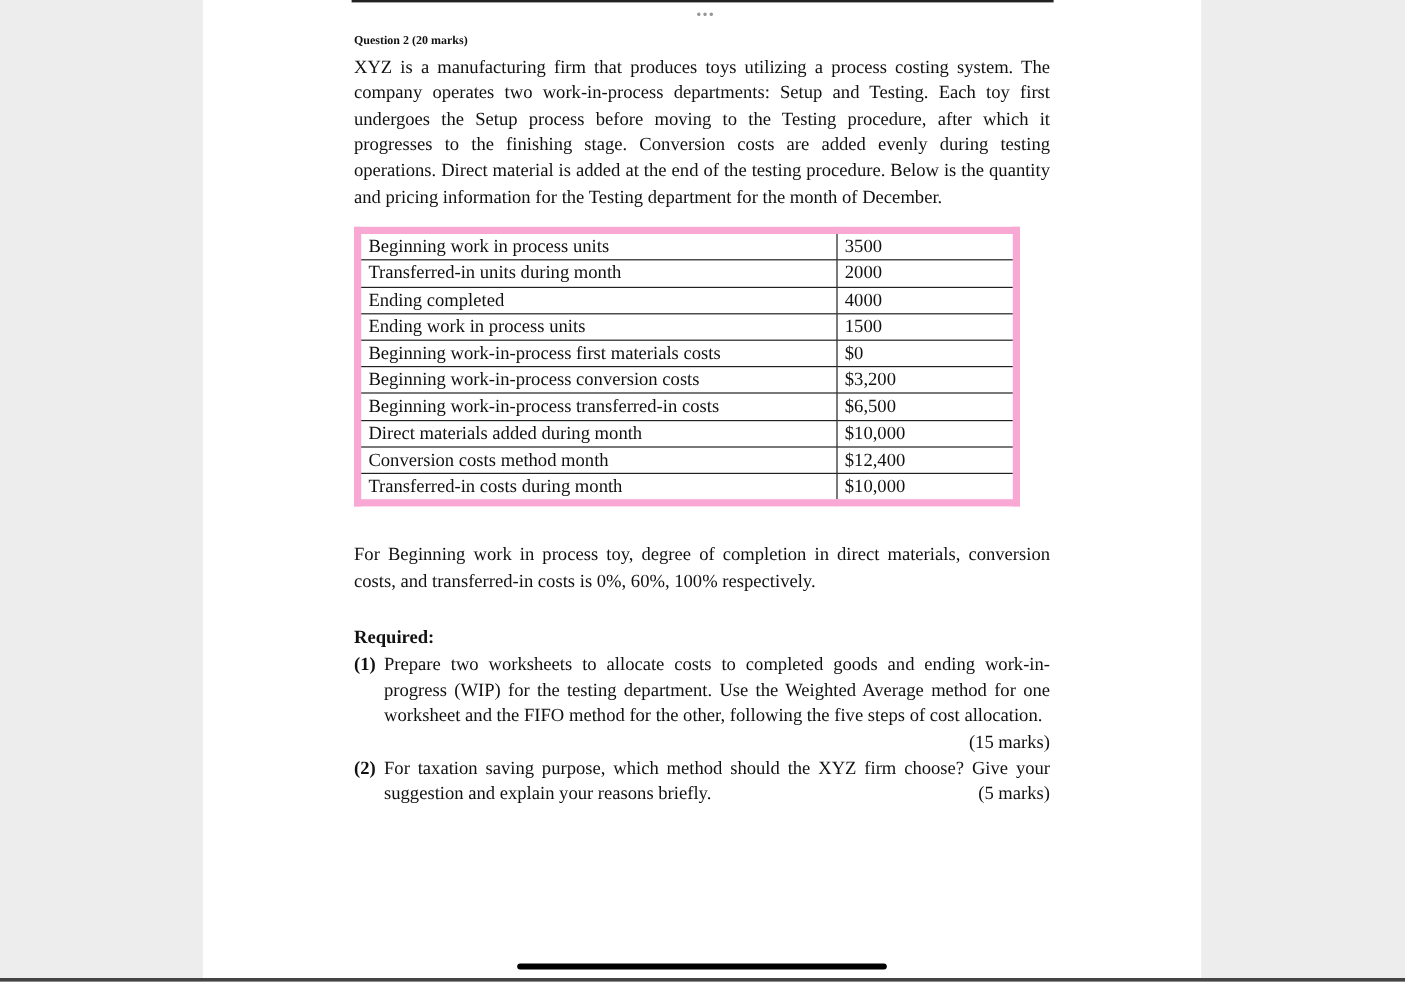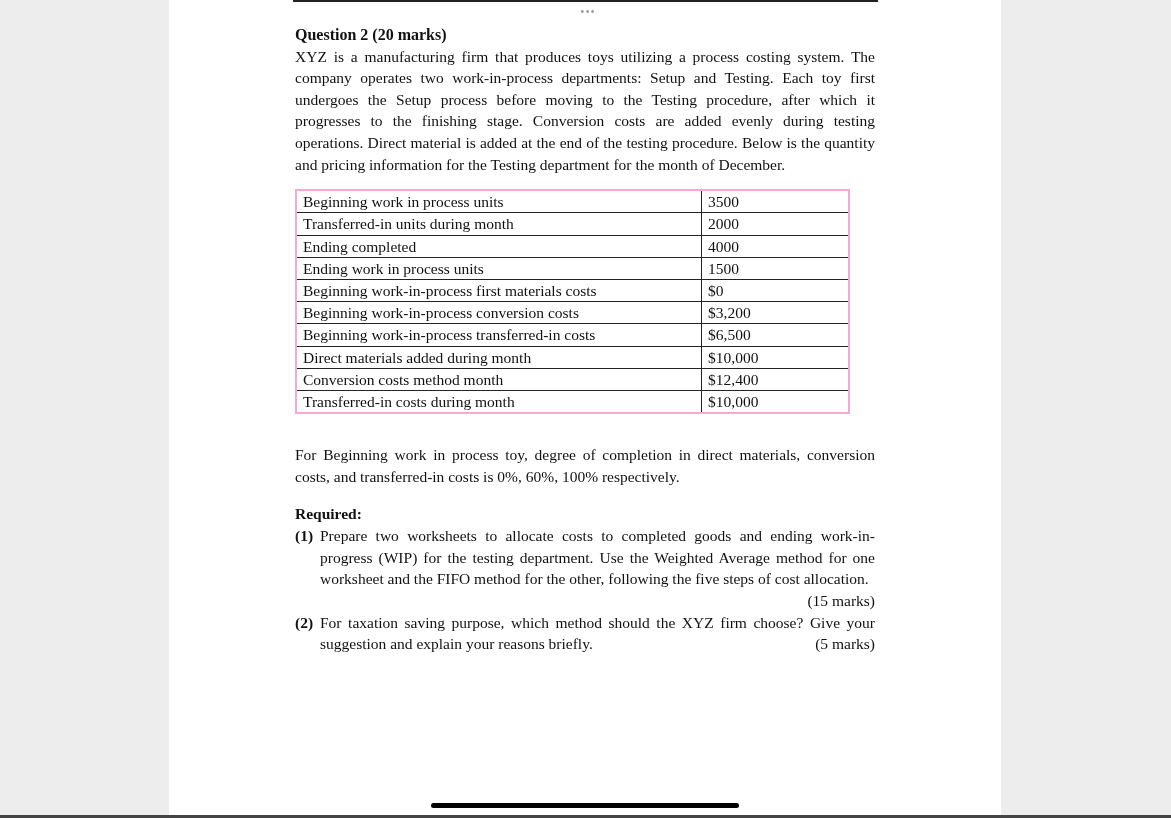--- a/index.html
+++ b/index.html
@@ -15,32 +15,32 @@
       position:absolute; left:124px; top:0; width:585px; height:2px; background:#222;
     }
     .dots {
       position:absolute; left:404px; top:8px; width:30px; height:8px;
       color:#999; font-size:12px; line-height:8px; text-align:center; letter-spacing:1px;
     }
     .content {
       position:absolute; left:126px; top:24px; width:580px;
       font-size:15.5px; line-height:21.6px;
     }
-    .q-title { font-weight:bold; font-size:16px; margin:0; }
+    .q-title { font-weight:bold; font-size:10px; margin:0; }
     .para { text-align:justify; margin:0; }
     table.data {
       border-collapse:collapse; margin-top:14px; width:555px;
       font-size:15.5px; line-height:21.2px;
     }
     table.data td { border:1px solid #222; padding:0 6px; }
     table.data td.v { text-align:left; width:135px; padding-right:5px; }
-    table.data { border:2px solid #f9a8d4; }
+    table.data { border:6px solid #f9a8d4; }
     .notes { margin-top:30px; }
     .notes p { margin:0; text-align:justify; }
-    .req { margin-top:16px; }
+    .req { margin-top:26px; }
     .req-title { font-weight:bold; margin:0; }
     .item { position:relative; padding-left:25px; text-align:justify; }
     .item .num { position:absolute; left:0; top:0; font-weight:bold; }
     .item .marks { float:right; }
     .item2 { margin-top:22px; }
     .home-bar {
       position:absolute; left:262px; top:803px; width:308px; height:5px;
       background:#000; border-radius:3px;
     }
     .bottom-rule {

